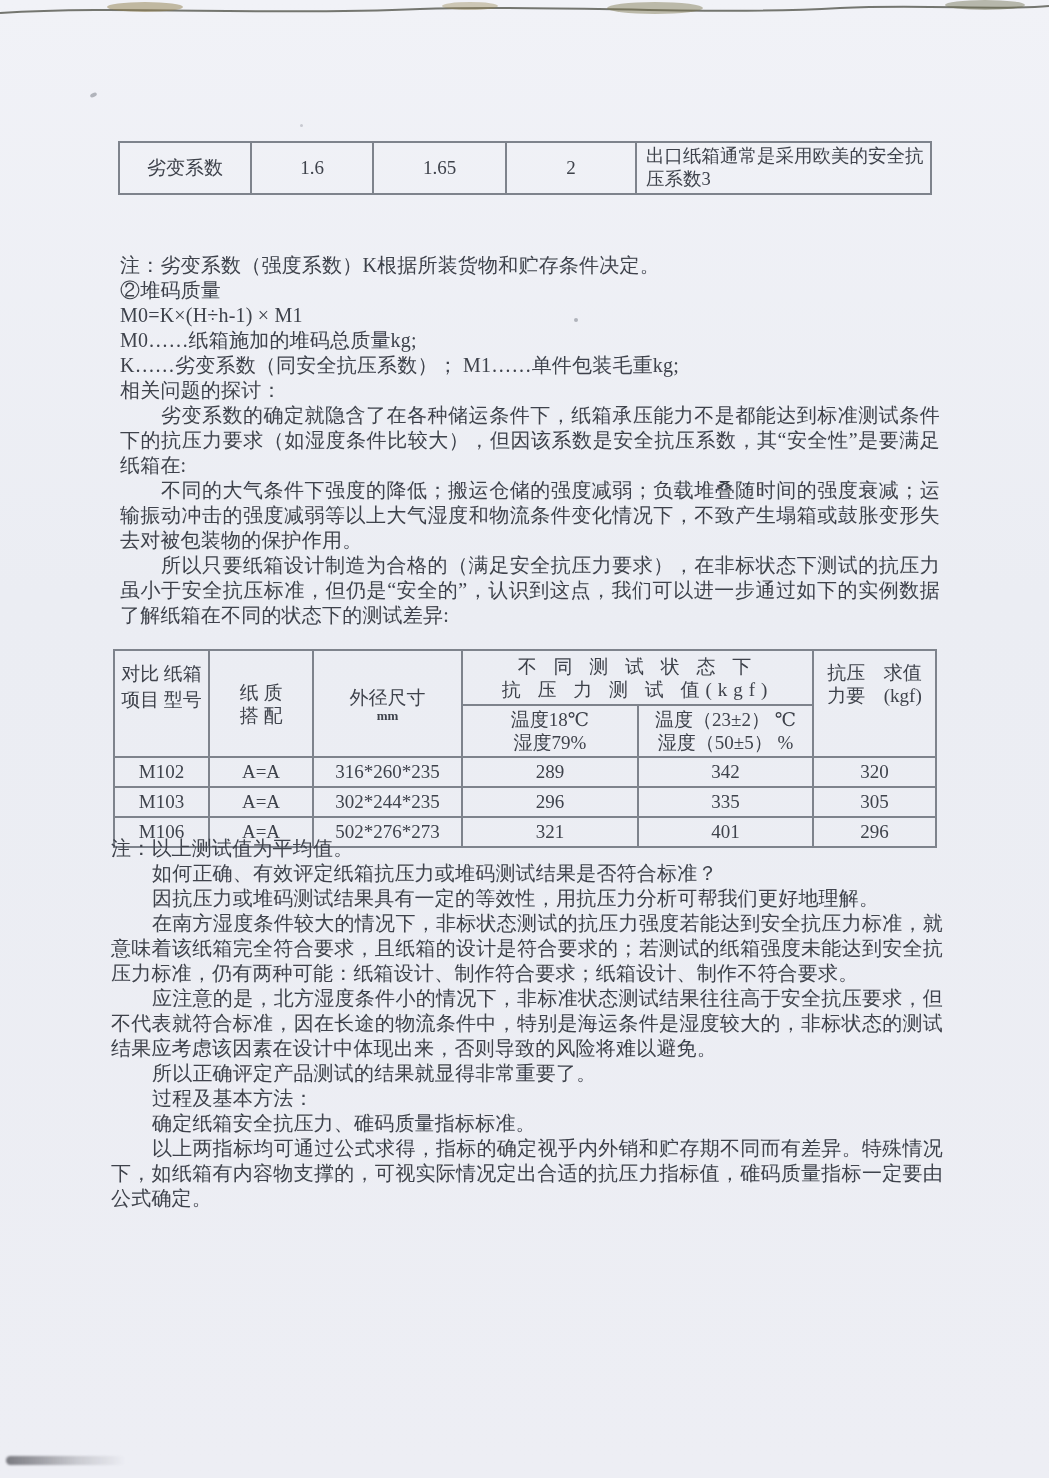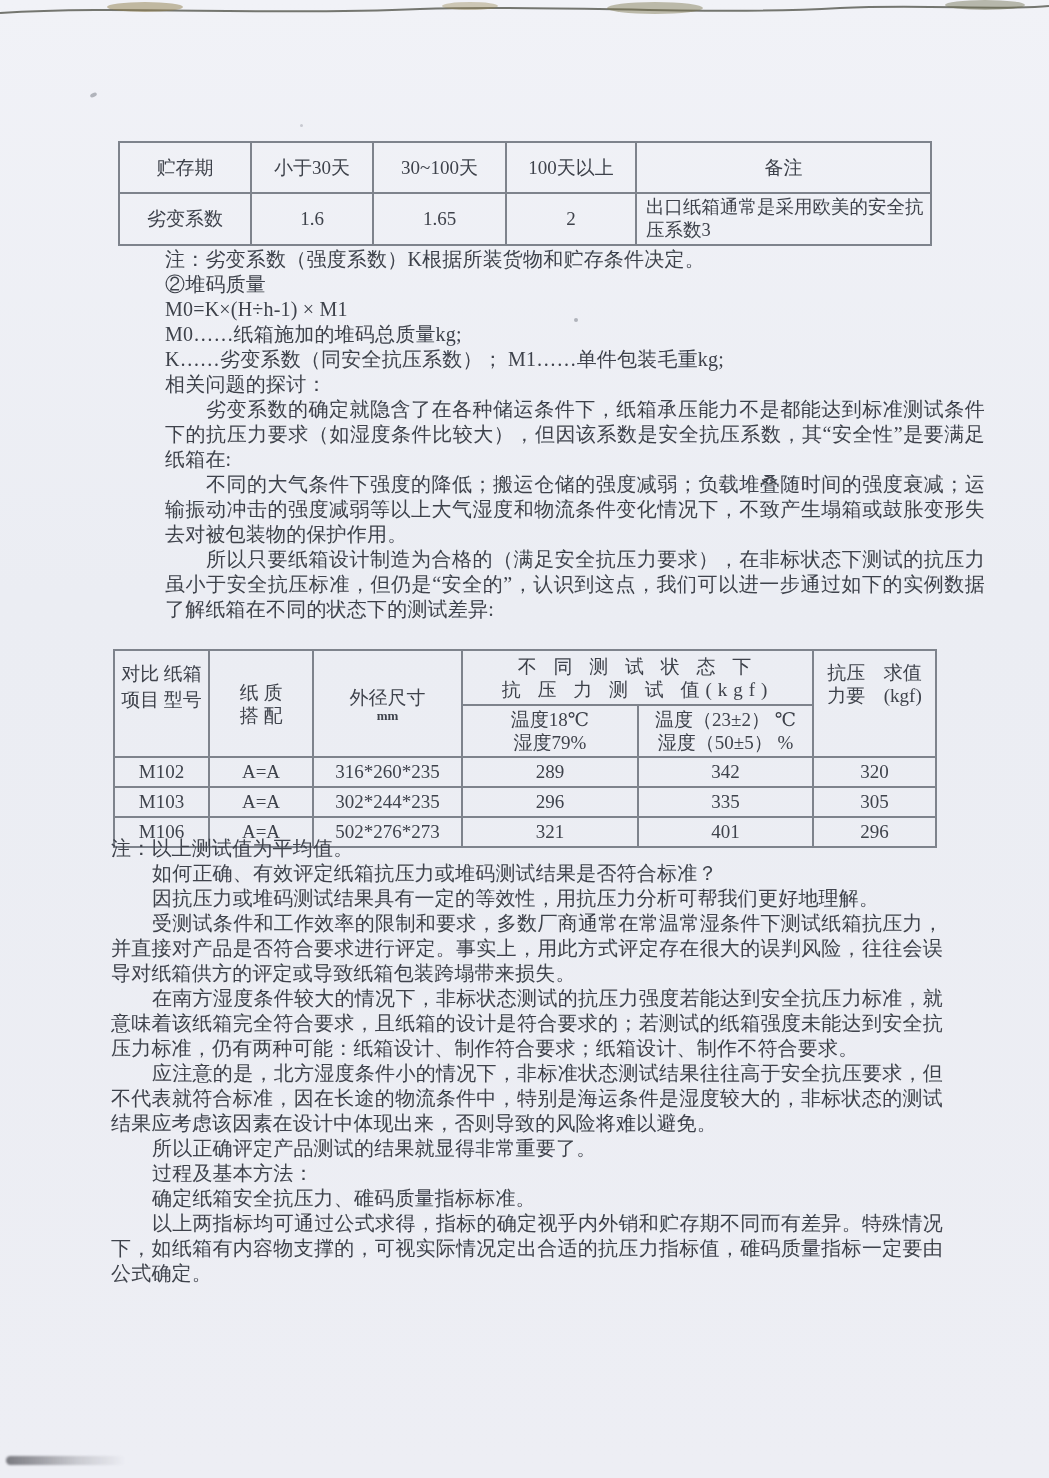--- a/index.html
+++ b/index.html
@@ -42,21 +42,21 @@
   .two-line{line-height:23px;}
   .spread{letter-spacing:6px;}
   .mm{font-size:13px;font-weight:bold;line-height:13px;}
   .req-cell .two-line{line-height:23px;}
   .req-flex{display:flex;justify-content:space-around;height:86px;}
 
   
   .textblock{position:absolute;text-align:justify;font-size:20px;line-height:25px;letter-spacing:.2px;}
   .textblock p{margin:0;}
   .indent{text-indent:2.05em;}
-  #sec1{left:120px;top:247px;width:820px;margin-left:45px;}
+  #sec1{left:120px;top:253px;width:820px;}
   #sec2{left:111px;top:836px;width:832px;}
 </style>
 </head>
 <body>
 
 <div class="page">
 
   <svg class="top-edge" width="1049" height="22">
     <path d="M0,13 C120,5 260,16 420,9 C560,4 700,16 840,8 C930,4 1000,11 1049,6" stroke="#55564e" stroke-width="2" fill="none" opacity="0.8"></path>
     <ellipse cx="145" cy="7" rx="38" ry="5" fill="#8f7d4c" opacity="0.5"></ellipse>
@@ -71,27 +71,20 @@
 
   <table class="t1">
     <colgroup>
       <col style="width:132px">
         <col style="width:122px">
         <col style="width:133px">
         <col style="width:130px">
         <col style="width:295px">
     </colgroup>
     <tbody>
-      <tr class="r-head">
-        <td>贮存期</td>
-        <td>小于30天</td>
-        <td>30~100天</td>
-        <td>100天以上</td>
-        <td>备注</td>
-      </tr>
       <tr class="r-data">
         <td>劣变系数</td>
         <td>1.6</td>
         <td>1.65</td>
         <td>2</td>
         <td class="remark">出口纸箱通常是采用欧美的安全抗压系数3</td>
       </tr>
     </tbody>
   </table>
 
@@ -177,21 +170,20 @@
         <td>401</td>
         <td>296</td>
       </tr>
     </tbody>
   </table>
 
   <div class="textblock" id="sec2">
     <p>注：以上测试值为平均值。</p>
     <p class="indent">如何正确、有效评定纸箱抗压力或堆码测试结果是否符合标准？</p>
     <p class="indent">因抗压力或堆码测试结果具有一定的等效性，用抗压力分析可帮我们更好地理解。</p>
-    <p class="indent">受测试条件和工作效率的限制和要求，多数厂商通常在常温常湿条件下测试纸箱抗压力，并直接对产品是否符合要求进行评定。事实上，用此方式评定存在很大的误判风险，往往会误导对纸箱供方的评定或导致纸箱包装跨塌带来损失。</p>
     <p class="indent">在南方湿度条件较大的情况下，非标状态测试的抗压力强度若能达到安全抗压力标准，就意味着该纸箱完全符合要求，且纸箱的设计是符合要求的；若测试的纸箱强度未能达到安全抗压力标准，仍有两种可能：纸箱设计、制作符合要求；纸箱设计、制作不符合要求。</p>
     <p class="indent">应注意的是，北方湿度条件小的情况下，非标准状态测试结果往往高于安全抗压要求，但不代表就符合标准，因在长途的物流条件中，特别是海运条件是湿度较大的，非标状态的测试结果应考虑该因素在设计中体现出来，否则导致的风险将难以避免。</p>
     <p class="indent">所以正确评定产品测试的结果就显得非常重要了。</p>
     <p class="indent">过程及基本方法：</p>
     <p class="indent">确定纸箱安全抗压力、碓码质量指标标准。</p>
     <p class="indent">以上两指标均可通过公式求得，指标的确定视乎内外销和贮存期不同而有差异。特殊情况下，如纸箱有内容物支撑的，可视实际情况定出合适的抗压力指标值，碓码质量指标一定要由公式确定。</p>
   </div>
 
   <div class="smudge"></div>
 

